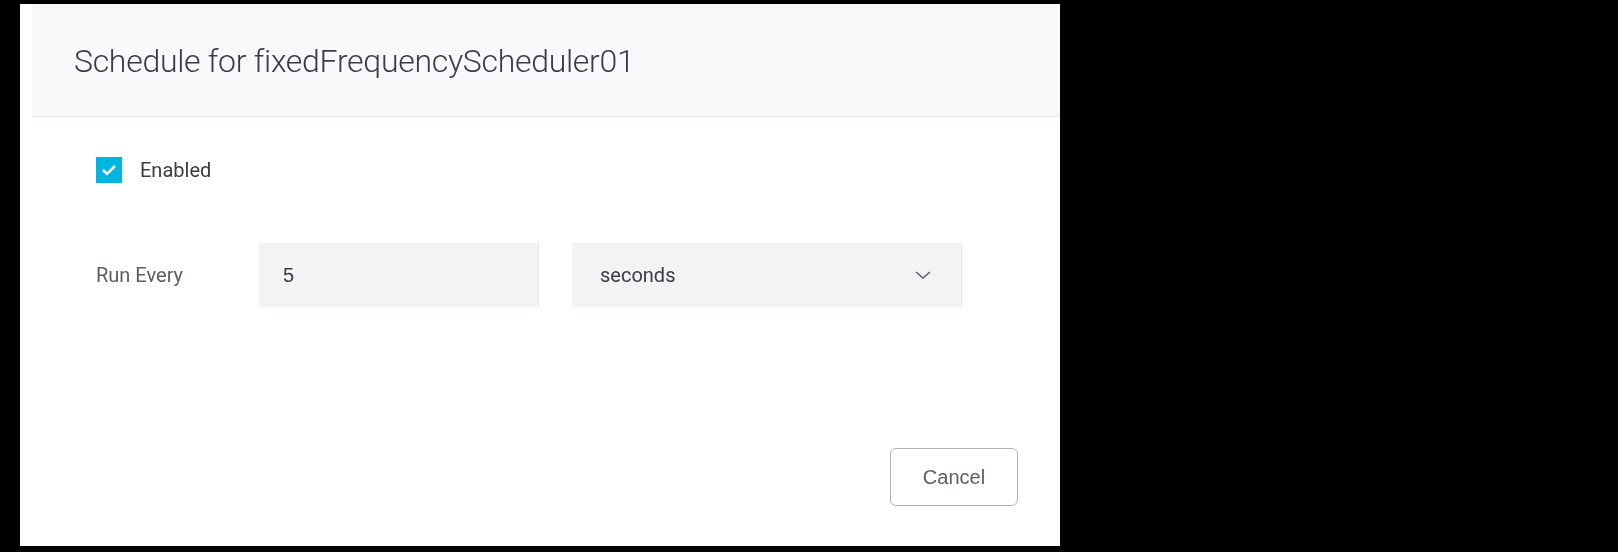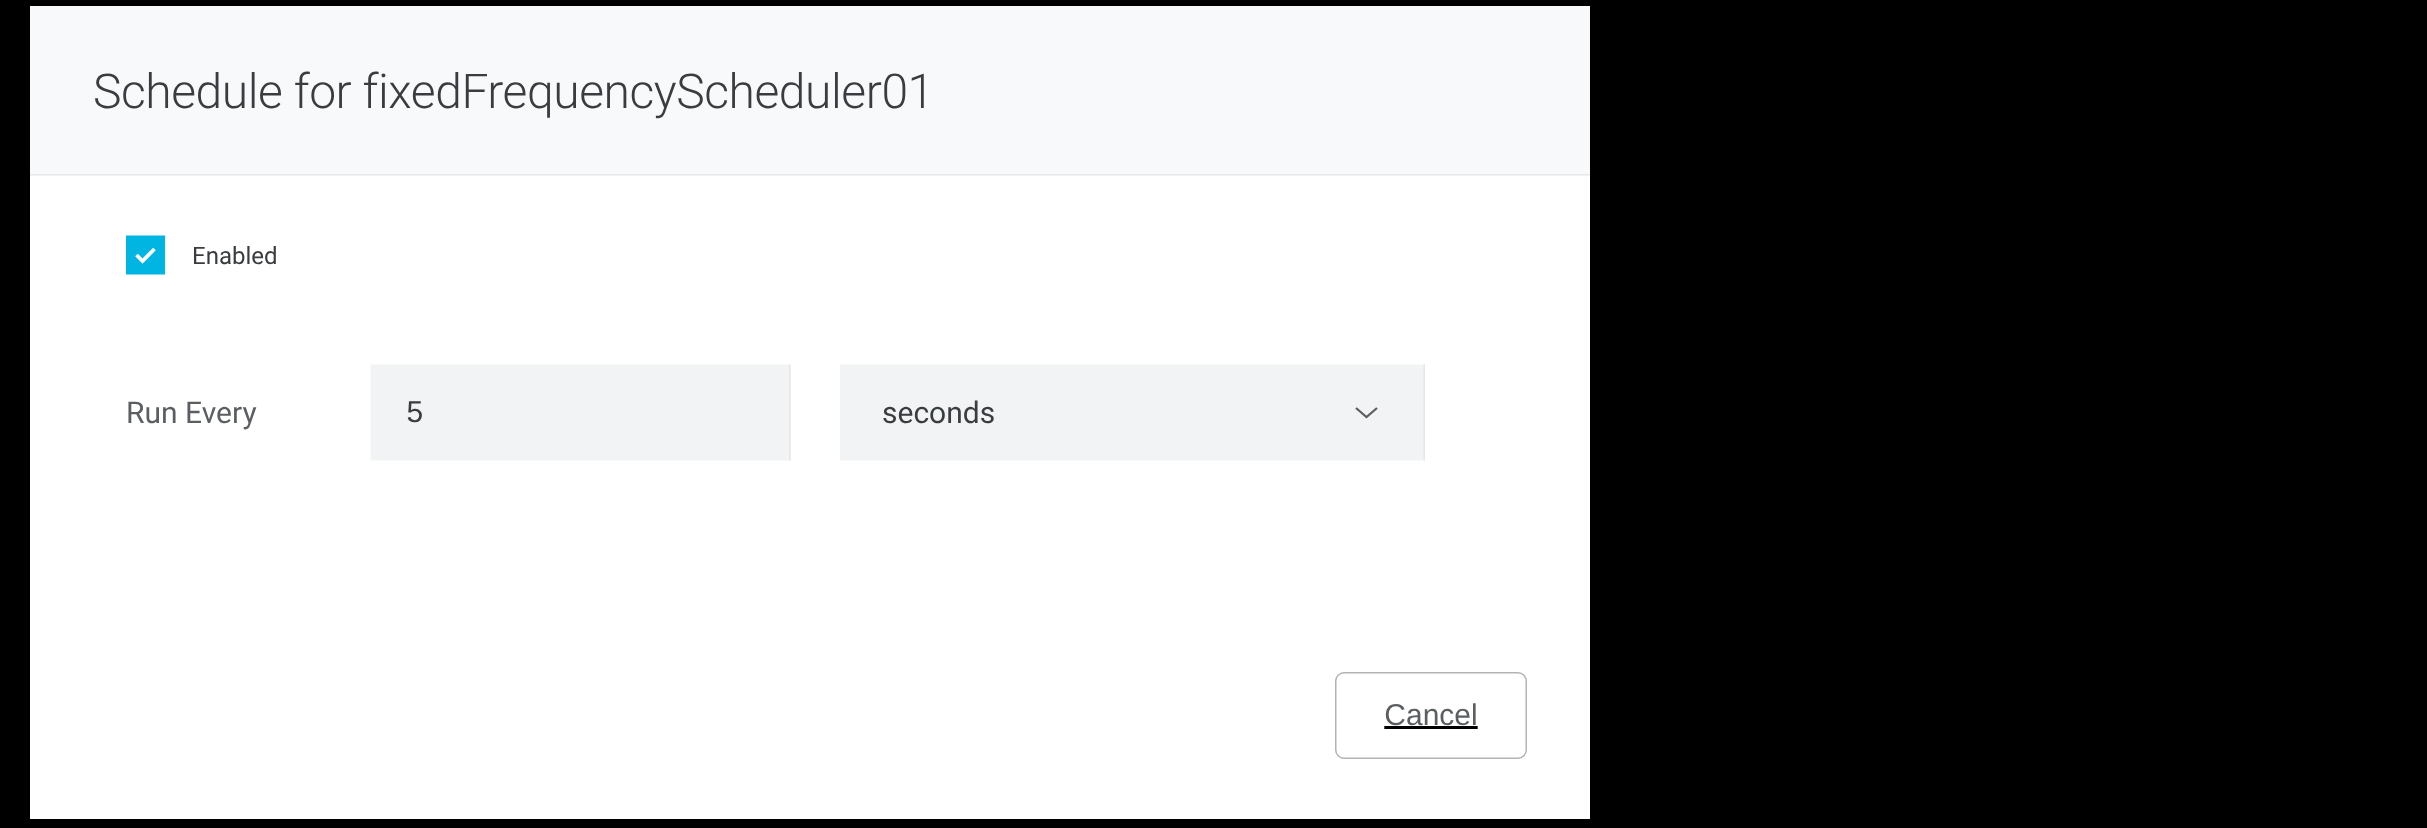--- a/index.html
+++ b/index.html
@@ -16,20 +16,21 @@
     }
     .dialog {
       position: absolute;
       left: 20px;
       top: 4px;
       width: 1040px;
       height: 542px;
       background: #fff;
       display: flex;
       flex-direction: column;
+      padding-left: 12px;
     }
     .dialog-header {
       background: #f8f9fb;
       padding: 38px 42px 36px 42px;
       border-bottom: 1px solid #e6e8ea;
     }
     .dialog-title {
       font-size: 32px;
       font-weight: 300;
       color: #3a3d40;
@@ -53,21 +54,21 @@
       align-items: center;
       justify-content: center;
       cursor: pointer;
     }
     .checkbox svg {
       stroke: #fff;
       stroke-width: 2.5;
       fill: none;
     }
     .checkbox-label {
-      font-size: 16px;
+      font-size: 20px;
       color: #3a3d40;
     }
     .field-row {
       display: flex;
       align-items: center;
       gap: 33px;
     }
     .field-label {
       font-size: 20px;
       color: #5c5f62;
@@ -102,21 +103,20 @@
     .chevron {
       stroke: #5c5f62;
       stroke-width: 1.5;
       fill: none;
     }
     .dialog-footer {
       padding: 24px 42px 40px 42px;
       display: flex;
       justify-content: flex-end;
       gap: 20px;
-      text-decoration: underline;
     }
     .btn {
       min-width: 128px;
       height: 58px;
       border-radius: 6px;
       background: #fff;
       font-size: 20px;
       cursor: pointer;
       display: flex;
       align-items: center;

